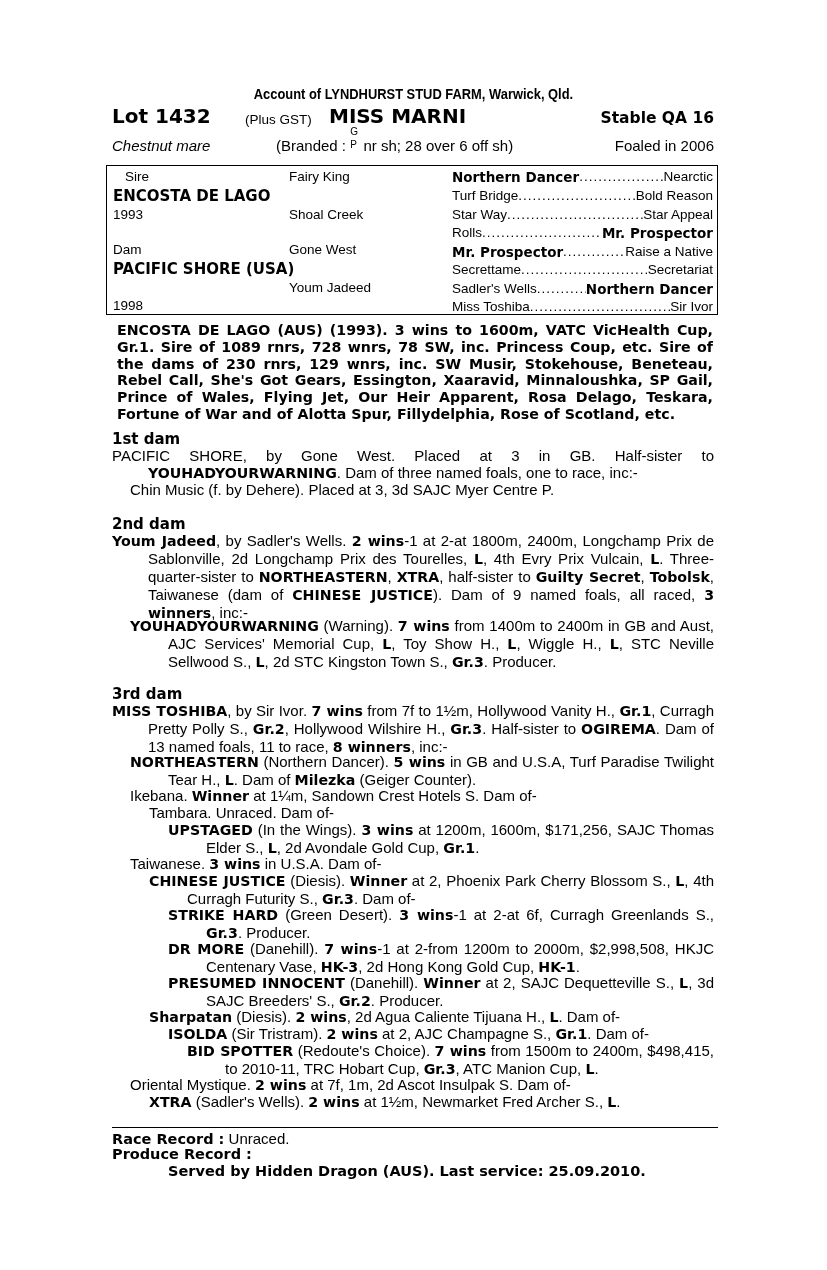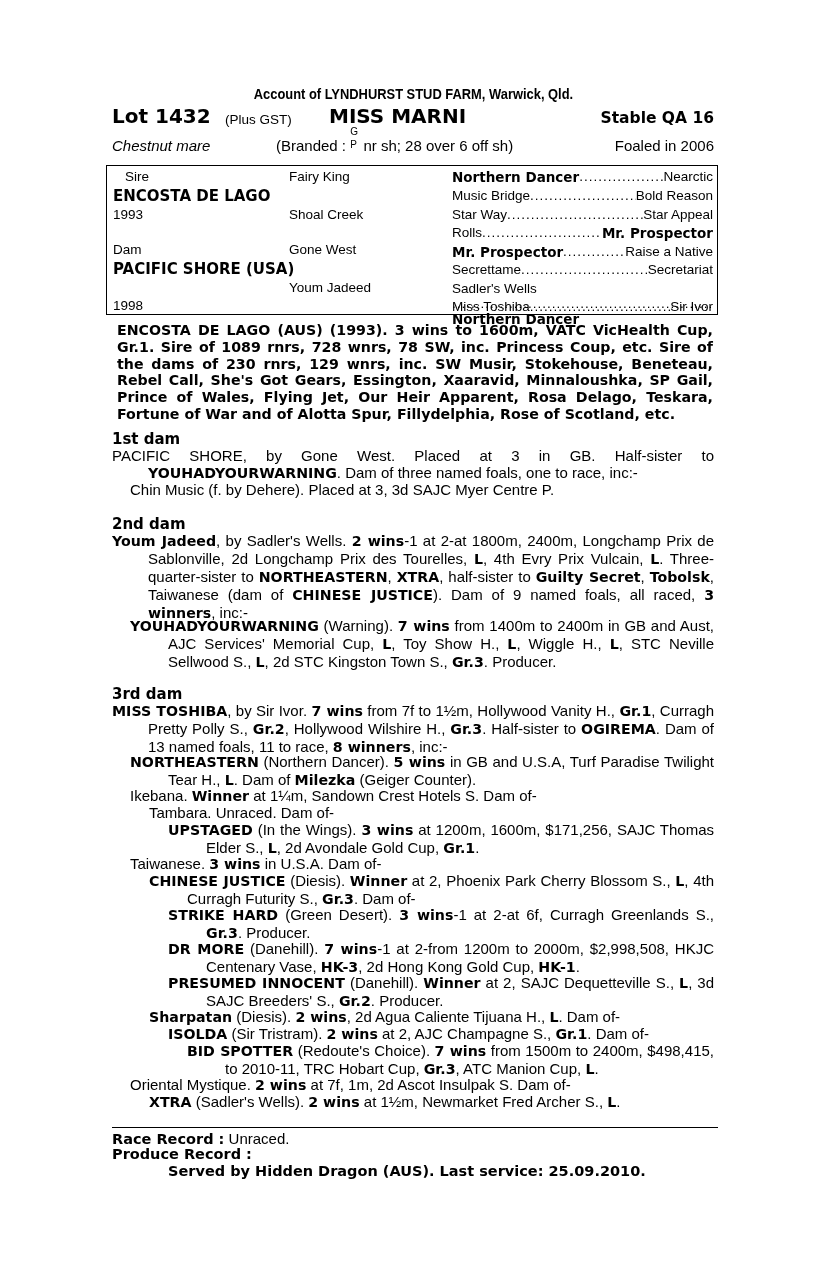--- a/index.html
+++ b/index.html
@@ -1,19 +1,19 @@
 <!DOCTYPE html>
 <html><head>
 <meta charset="utf-8">
 <style>
   html, body { margin:0; padding:0; background:#ffffff; }
   body { width:827px; height:1270px; position:relative; color:#000; font-family:"Liberation Sans", sans-serif; overflow:hidden; }
   .abs { position:absolute; }
   .heavy { font-family:"DejaVu Sans", sans-serif; font-weight:bold; }
-  .light { font-family:"Liberation Sans", sans-serif; font-weight:normal; }
+  .light { font-family:"Liberation Sans", sans-serif; font-weight:normal;margin-left:20px; }
 
   #account { top:85px; left:0; width:827px; text-align:center; font-size:15px; transform:scaleX(0.86); transform-origin:413px 0; font-family:"Liberation Sans", sans-serif; font-weight:bold; }
   #lot-line { top:104px; left:112px; width:602px; height:26px; }
   #lot-no { position:absolute; left:0; top:0; font-size:20px; }
   #lot-gst { position:absolute; left:113px; top:8px; font-size:13.5px; }
   #horse-name { position:absolute; left:217px; top:0; font-size:20px; }
   #stable { position:absolute; right:0; top:5px; font-size:15.5px; }
 
   #desc-line { top:137px; left:112px; width:602px; height:20px; font-size:15px; }
   #color-sex { position:absolute; left:0; top:0;font-style:italic; }
@@ -75,21 +75,21 @@
   <span class="pc" style="left:182px;top:76px;">Gone West</span>
   <span class="pc" style="left:182px;top:114px;">Youm Jadeed</span>
 
   <div id="gen3-container">
       <div class="g4" style="top: 3px;">
         <span class="lft heavy">Northern Dancer</span>
         <span class="dots"></span>
         <span class="rgt">Nearctic</span>
       </div>
       <div class="g4" style="top: 22px;">
-        <span class="lft">Music Bridge</span>
+        <span class="lft">Turf Bridge</span>
         <span class="dots"></span>
         <span class="rgt">Bold Reason</span>
       </div>
       <div class="g4" style="top: 41px;">
         <span class="lft">Star Way</span>
         <span class="dots"></span>
         <span class="rgt">Star Appeal</span>
       </div>
       <div class="g4" style="top: 59px;">
         <span class="lft">Rolls</span>
@@ -99,21 +99,21 @@
       <div class="g4" style="top: 78px;">
         <span class="lft heavy">Mr. Prospector</span>
         <span class="dots"></span>
         <span class="rgt">Raise a Native</span>
       </div>
       <div class="g4" style="top: 96px;">
         <span class="lft">Secrettame</span>
         <span class="dots"></span>
         <span class="rgt">Secretariat</span>
       </div>
-      <div class="g4" style="top: 115px; flex-direction: column;">
+      <div class="g4" style="top: 115px;">
         <span class="lft">Sadler's Wells</span>
         <span class="dots"></span>
         <span class="rgt heavy">Northern Dancer</span>
       </div>
       <div class="g4" style="top: 133px;">
         <span class="lft">Miss Toshiba</span>
         <span class="dots"></span>
         <span class="rgt">Sir Ivor</span>
       </div>
     </div>

